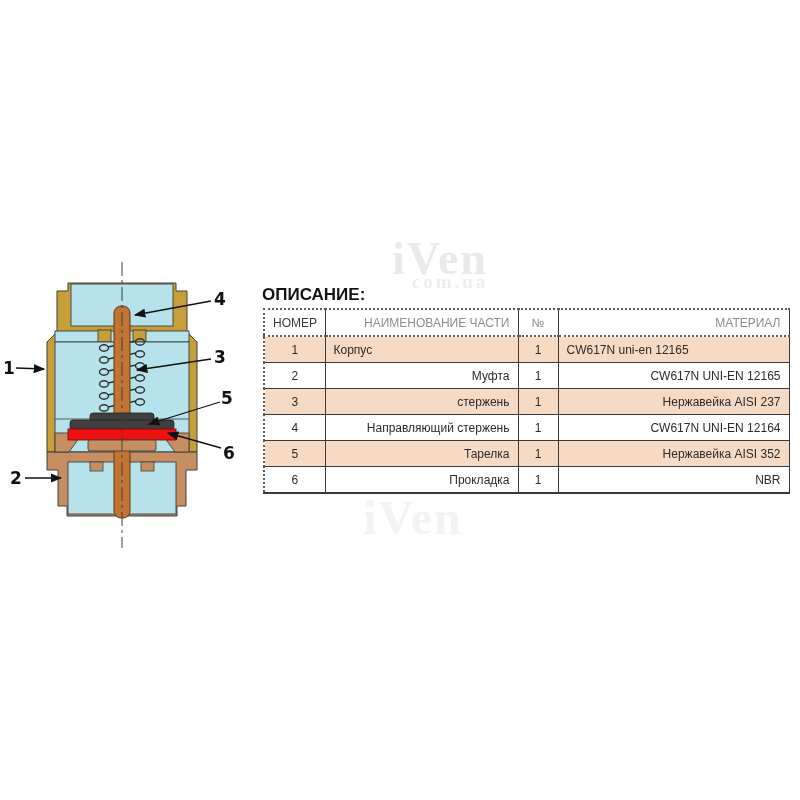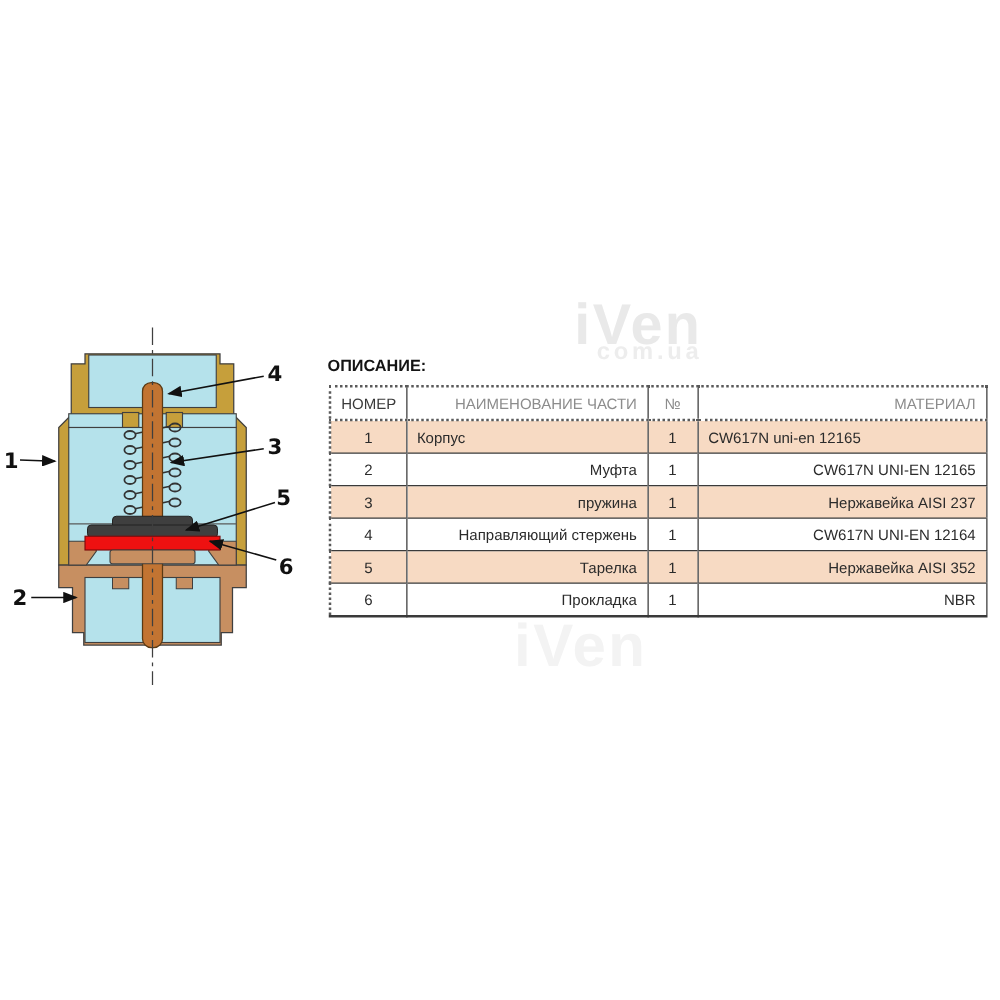--- a/index.html
+++ b/index.html
@@ -1,27 +1,27 @@
 <!DOCTYPE html>
 <html style="--row-highlight: #f7dac3; --brass: #c69f3b; --coupling: #c78f61; --fluid: #b5e2eb; --stem: #c27432; --disc: #3f3f3f; --gasket: #ee1111;"><head>
 <meta charset="utf-8">
 <style>
   html,body{margin:0;padding:0;background:#fff;}
   .page{position:relative;width:800px;height:800px;background:#ffffff;overflow:hidden;
         font-family:"Liberation Sans",sans-serif;}
 
   
-  .wm{position:absolute;font-weight:bold;text-align:right;pointer-events:none;
-      font-family:Liberation Sans, sans-serif;line-height:1;}
+  .wm{position:absolute;font-weight:bold;text-align:center;pointer-events:none;
+      font-family:Liberation Serif, serif;line-height:1;}
   .wm-top-main{left:318px;top:236px;width:244px;font-size:46px;color:#e9e9e9;letter-spacing:2px;}
   .wm-top-sub{left:338px;top:272px;width:224px;font-size:19px;color:#ededed;letter-spacing:3px;}
   .wm-mid-main{left:308px;top:494px;width:210px;font-size:48px;color:#f3f3f3;letter-spacing:2px;}
 
   
-  .title{position:absolute;left:262px;top:285px;font-size:13px;font-weight:bold;color:#141414;}
+  .title{position:absolute;left:262px;top:285px;font-size:17px;font-weight:bold;color:#141414;}
 
   
   .parts-table{position:absolute;left:263px;top:308px;width:525px;border-collapse:collapse;
       table-layout:fixed;font-size:12px;color:#2b2b2b;
       border-top:2px dotted #5a5a5a;border-left:2px dotted #5a5a5a;
       border-right:1px solid #3a3a3a;border-bottom:2px solid #3a3a3a;}
   .parts-table th,.parts-table td{height:25px;padding:0 8px;border-left:1px solid #3a3a3a;
       overflow:hidden;white-space:nowrap;font-weight:normal;}
   .parts-table th:first-child,.parts-table td:first-child{border-left:none;}
   .parts-table thead th{border-bottom:2px dotted #5a5a5a;color:#8c8c8c;text-align:right;}
@@ -144,21 +144,21 @@
         <td>CW617N uni-en 12165</td>
       </tr>
       <tr>
         <td class="center">2</td>
         <td>Муфта</td>
         <td class="center">1</td>
         <td>CW617N UNI-EN 12165</td>
       </tr>
       <tr>
         <td class="center">3</td>
-        <td>пружина</td>
+        <td>стержень</td>
         <td class="center">1</td>
         <td>Нержавейка AISI 237</td>
       </tr>
       <tr>
         <td class="center">4</td>
         <td>Направляющий стержень</td>
         <td class="center">1</td>
         <td>CW617N UNI-EN 12164</td>
       </tr>
       <tr>

